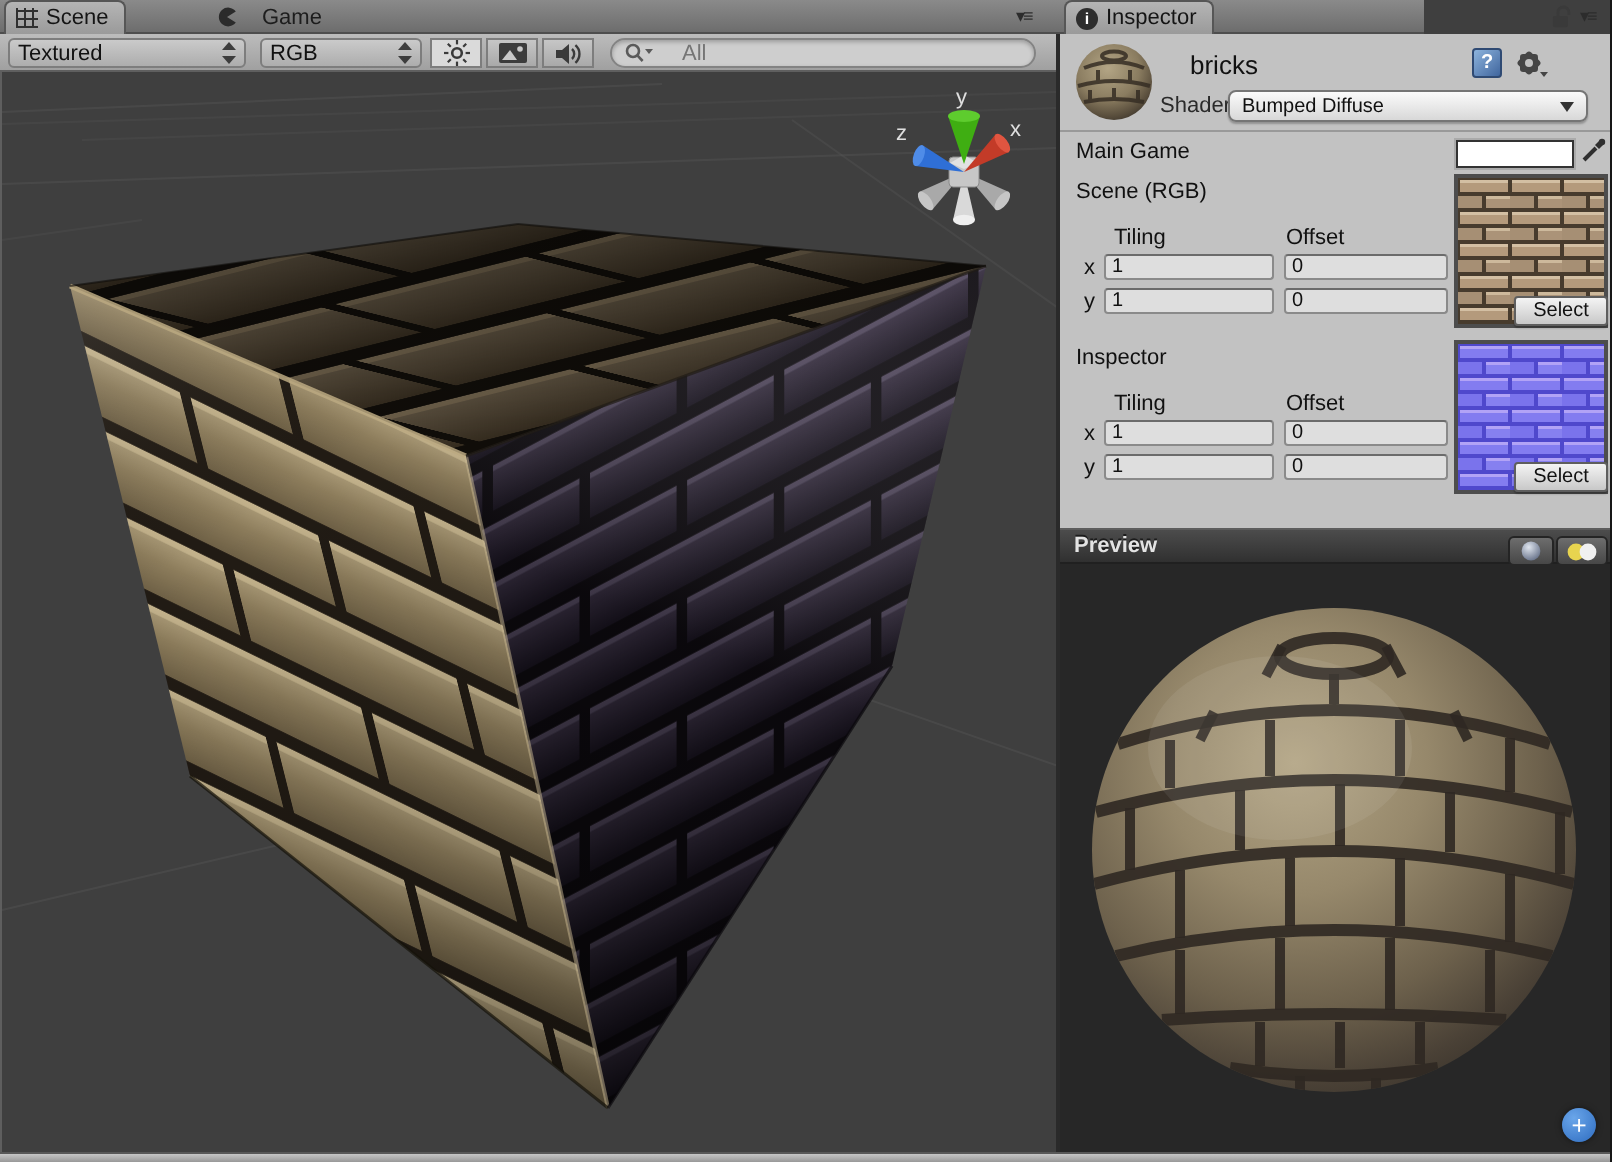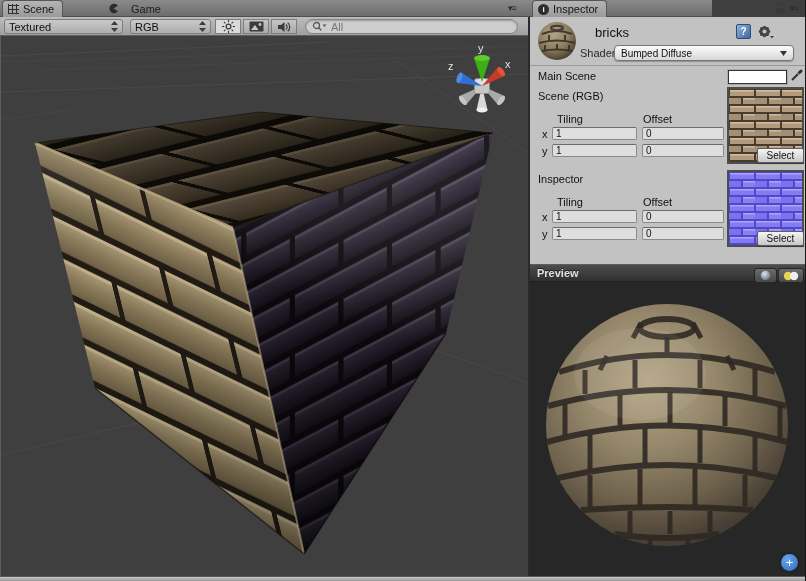--- a/index.html
+++ b/index.html
@@ -22,21 +22,21 @@
     background:linear-gradient(#bcbcbc,#a0a0a0);border-bottom:1px solid #5f5f5f;box-sizing:border-box;}
   .ddctrl{position:absolute;top:2px;height:15px;border:1px solid #7d7d7d;border-radius:3px;
     background:linear-gradient(#cacaca,#adadad);display:flex;align-items:center;
     font-size:11px;color:#111;padding:0 4px;box-sizing:border-box;justify-content:space-between;}
   .tbbtn{position:absolute;top:2px;height:15px;width:26px;border:1px solid #7d7d7d;
     background:linear-gradient(#c6c6c6,#a9a9a9);box-sizing:border-box;
     display:flex;align-items:center;justify-content:center;}
   .tbbtn.pressed{background:#dadada;}
   .searchpill{position:absolute;top:2px;height:15px;border:1px solid #838383;border-radius:8px;
     background:#cecece;box-shadow:inset 0 1px 2px rgba(0,0,0,.25);
-    display:flex;align-items:center;padding:0 6px;box-sizing:border-box;gap:2px;}
+    display:flex;align-items:center;padding:0 6px;box-sizing:border-box;gap:12px;}
   .searchpill input{border:none;outline:none;background:transparent;font-size:11px;color:#444;
     width:150px;font-family:inherit;}
   
   .inspector{left:530px;top:17px;width:276px;height:559px;background:#c2c2c2;}
   .ilabel{position:absolute;font-size:11px;color:#111;}
   .ifield{position:absolute;height:13px;background:#dedede;border:1px solid #8a8a8a;border-top-color:#6b6b6b;
     border-radius:2px;font-size:10px;color:#111;padding:0 3px;box-sizing:border-box;font-family:inherit;outline:none;}
   .shaderdd{position:absolute;height:16px;border:1px solid #757575;border-radius:4px;
     background:linear-gradient(#fbfbfb,#d8d8d8);box-shadow:0 1px 1px rgba(0,0,0,.25);
     display:flex;align-items:center;justify-content:space-between;font-size:10px;color:#111;
@@ -320,21 +320,21 @@
     <svg class="abs" style="left:227px;top:7px;" width="18" height="17" viewBox="0 0 18 17">
       <g fill="#454545">
         <rect x="3" y="3" width="9" height="9" rx="1.6"></rect>
         <rect x="3" y="3" width="9" height="9" rx="1.6" transform="rotate(45 7.5 7.5)"></rect>
       </g>
       <circle cx="7.5" cy="7.5" r="2" fill="#c2c2c2"></circle>
       <polygon points="13,12 17,12 15,14.5" fill="#454545"></polygon>
     </svg>
     <div class="hr" style="left:0;top:48px;width:276px;"></div>
 
-    <div class="ilabel" style="left:8px;top:53px;">Main Scene</div>
+    <div class="ilabel" style="left:8px;top:53px;">Main Game</div>
     <div class="swatch" style="left:198px;top:53px;width:57px;height:12px;"></div>
     <svg class="abs" style="left:260px;top:51px;" width="14" height="14" viewBox="0 0 14 14">
       <line x1="2" y1="12" x2="8" y2="6" stroke="#2f2f2f" stroke-width="2"></line>
       <polygon points="7.5,4.5 9.5,2.5 11.5,4.5 9.5,6.5" fill="#2f2f2f"></polygon>
       <circle cx="11" cy="3" r="1.6" fill="#2f2f2f"></circle>
     </svg>
 
     <div class="ilabel" style="left:8px;top:73px;">Scene (RGB)</div>
     <div class="ilabel" style="left:27px;top:96px;">Tiling</div>
     <div class="ilabel" style="left:113px;top:96px;">Offset</div>

